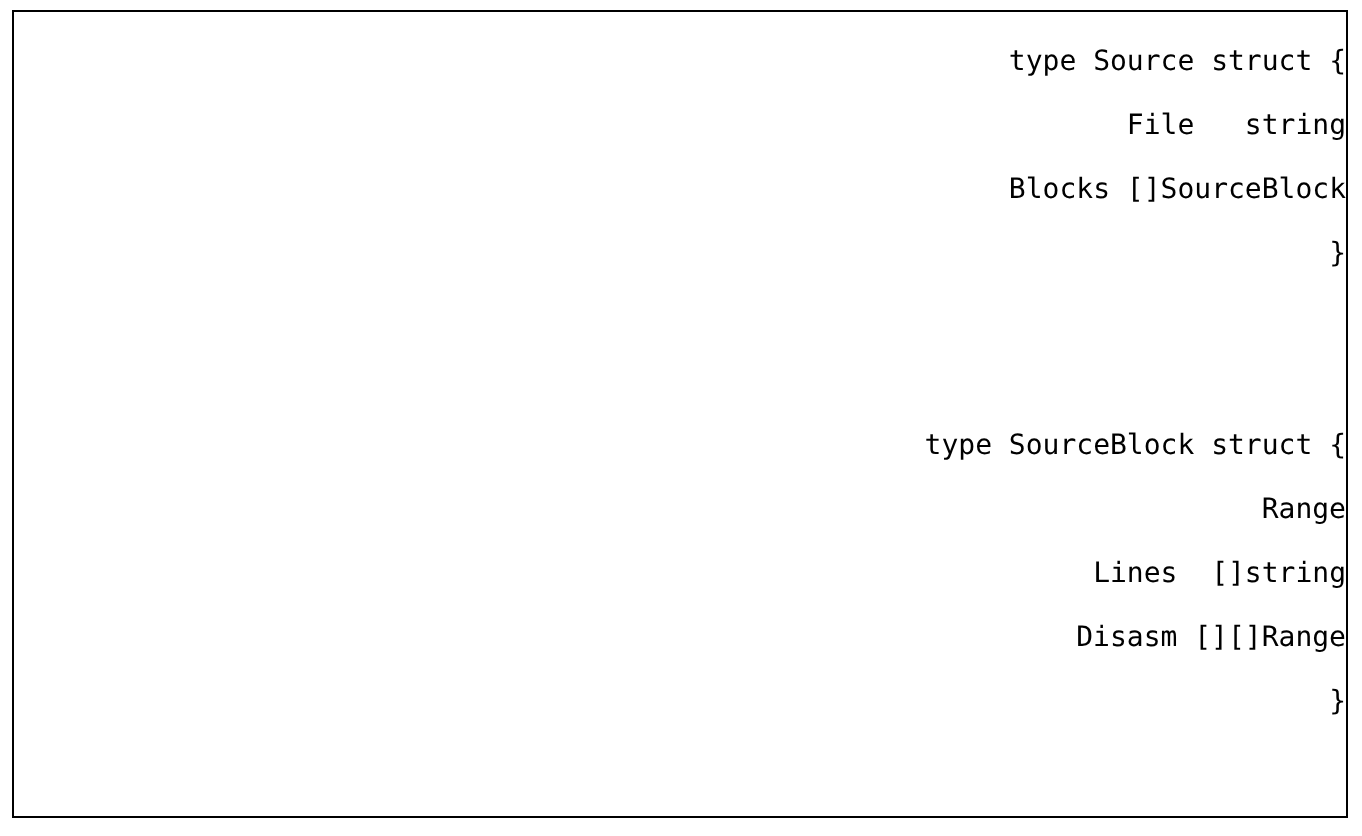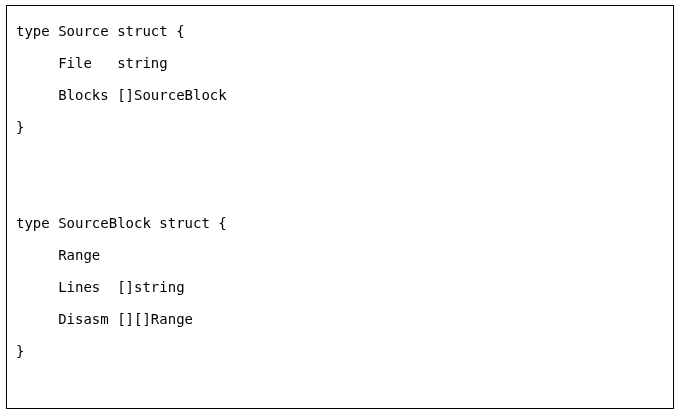--- a/index.html
+++ b/index.html
@@ -36,20 +36,21 @@
     line-height: 32px;
     color: #000000;
     white-space: pre;
     letter-spacing: 0px;
   }
   .code-line {
     display: block;
     height: 32px;
     white-space: pre;
     color: #000000;
+    text-align: right;
   }
   .code-line.blank {
     color: transparent;
   }
 </style>
 </head>
 <body>
 
 <div id="code-figure">
   <pre id="code-listing"><code><span class="code-line">type Source struct {</span><span class="code-line">     File   string</span><span class="code-line">     Blocks []SourceBlock</span><span class="code-line">}</span><span class="code-line blank"></span><span class="code-line blank"></span><span class="code-line">type SourceBlock struct {</span><span class="code-line">     Range</span><span class="code-line">     Lines  []string</span><span class="code-line">     Disasm [][]Range</span><span class="code-line">}</span><span class="code-line blank"></span><span class="code-line blank"></span></code></pre>

